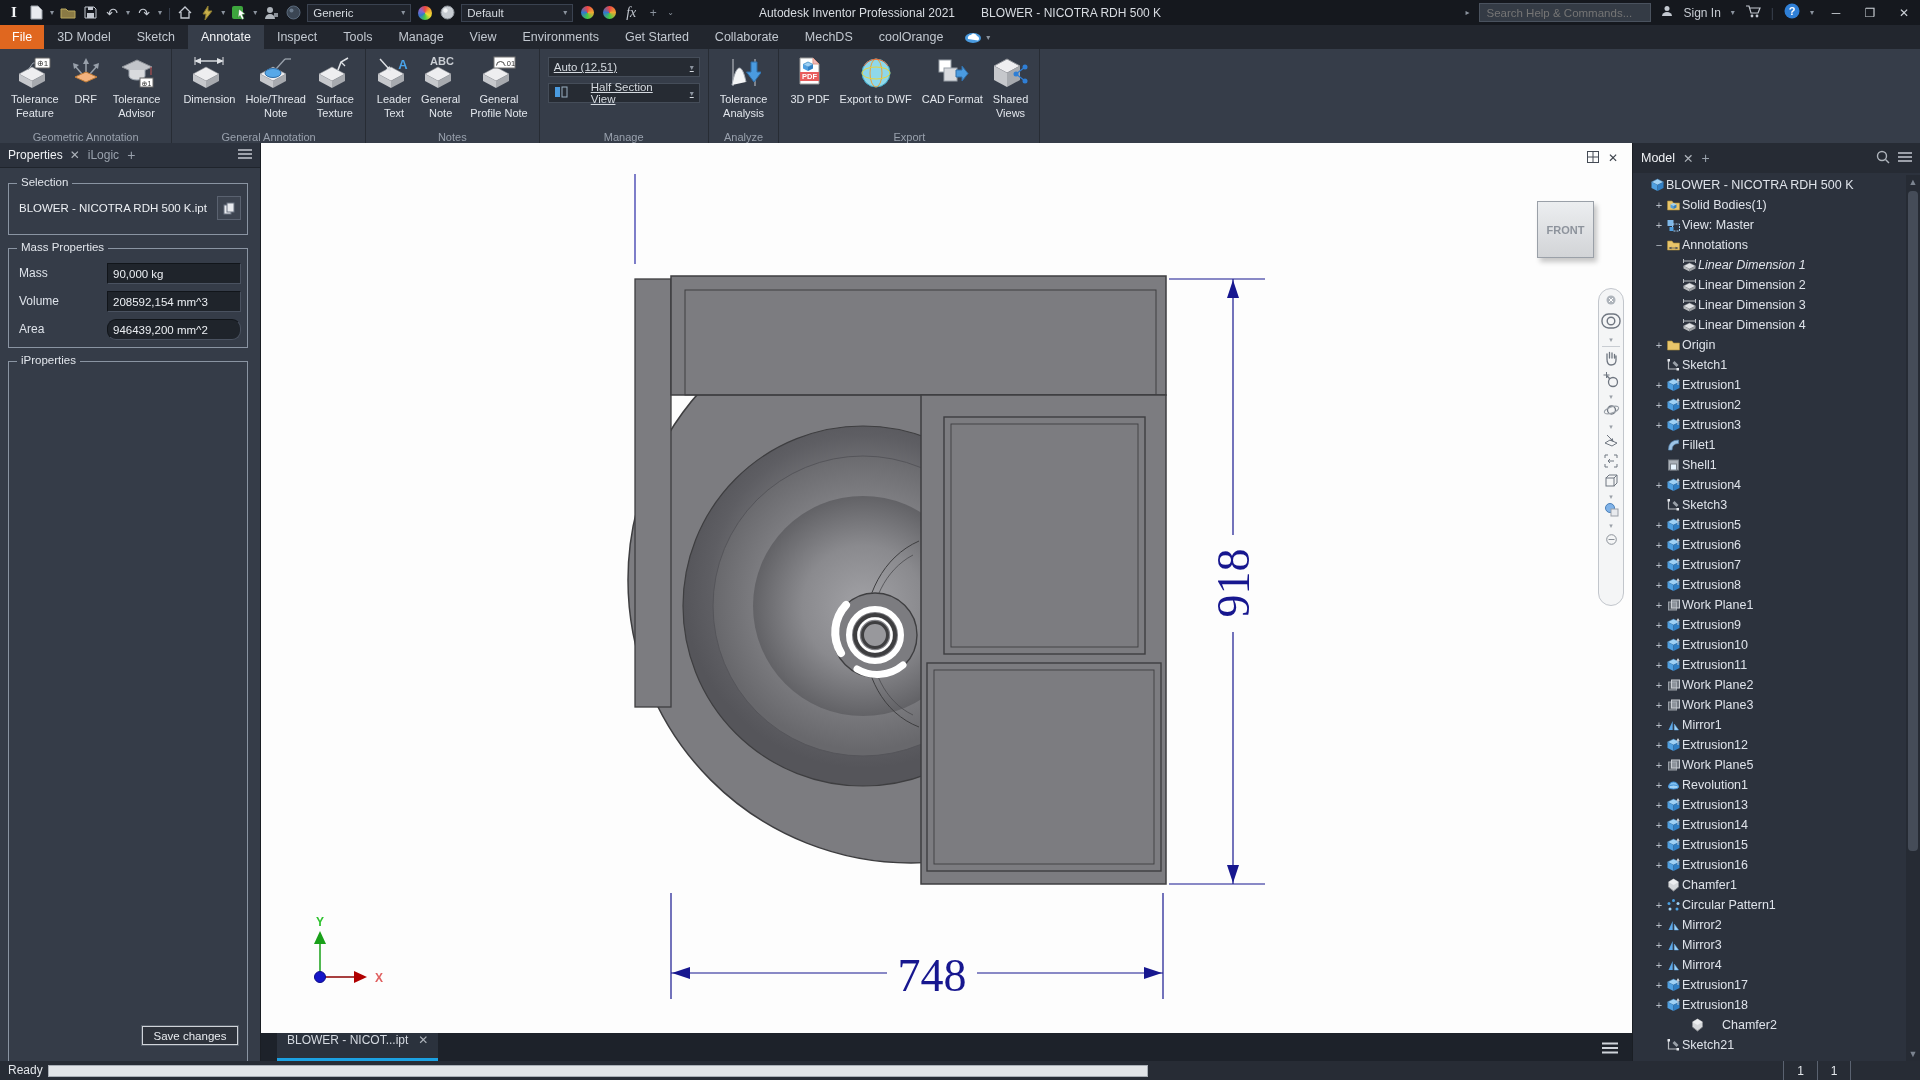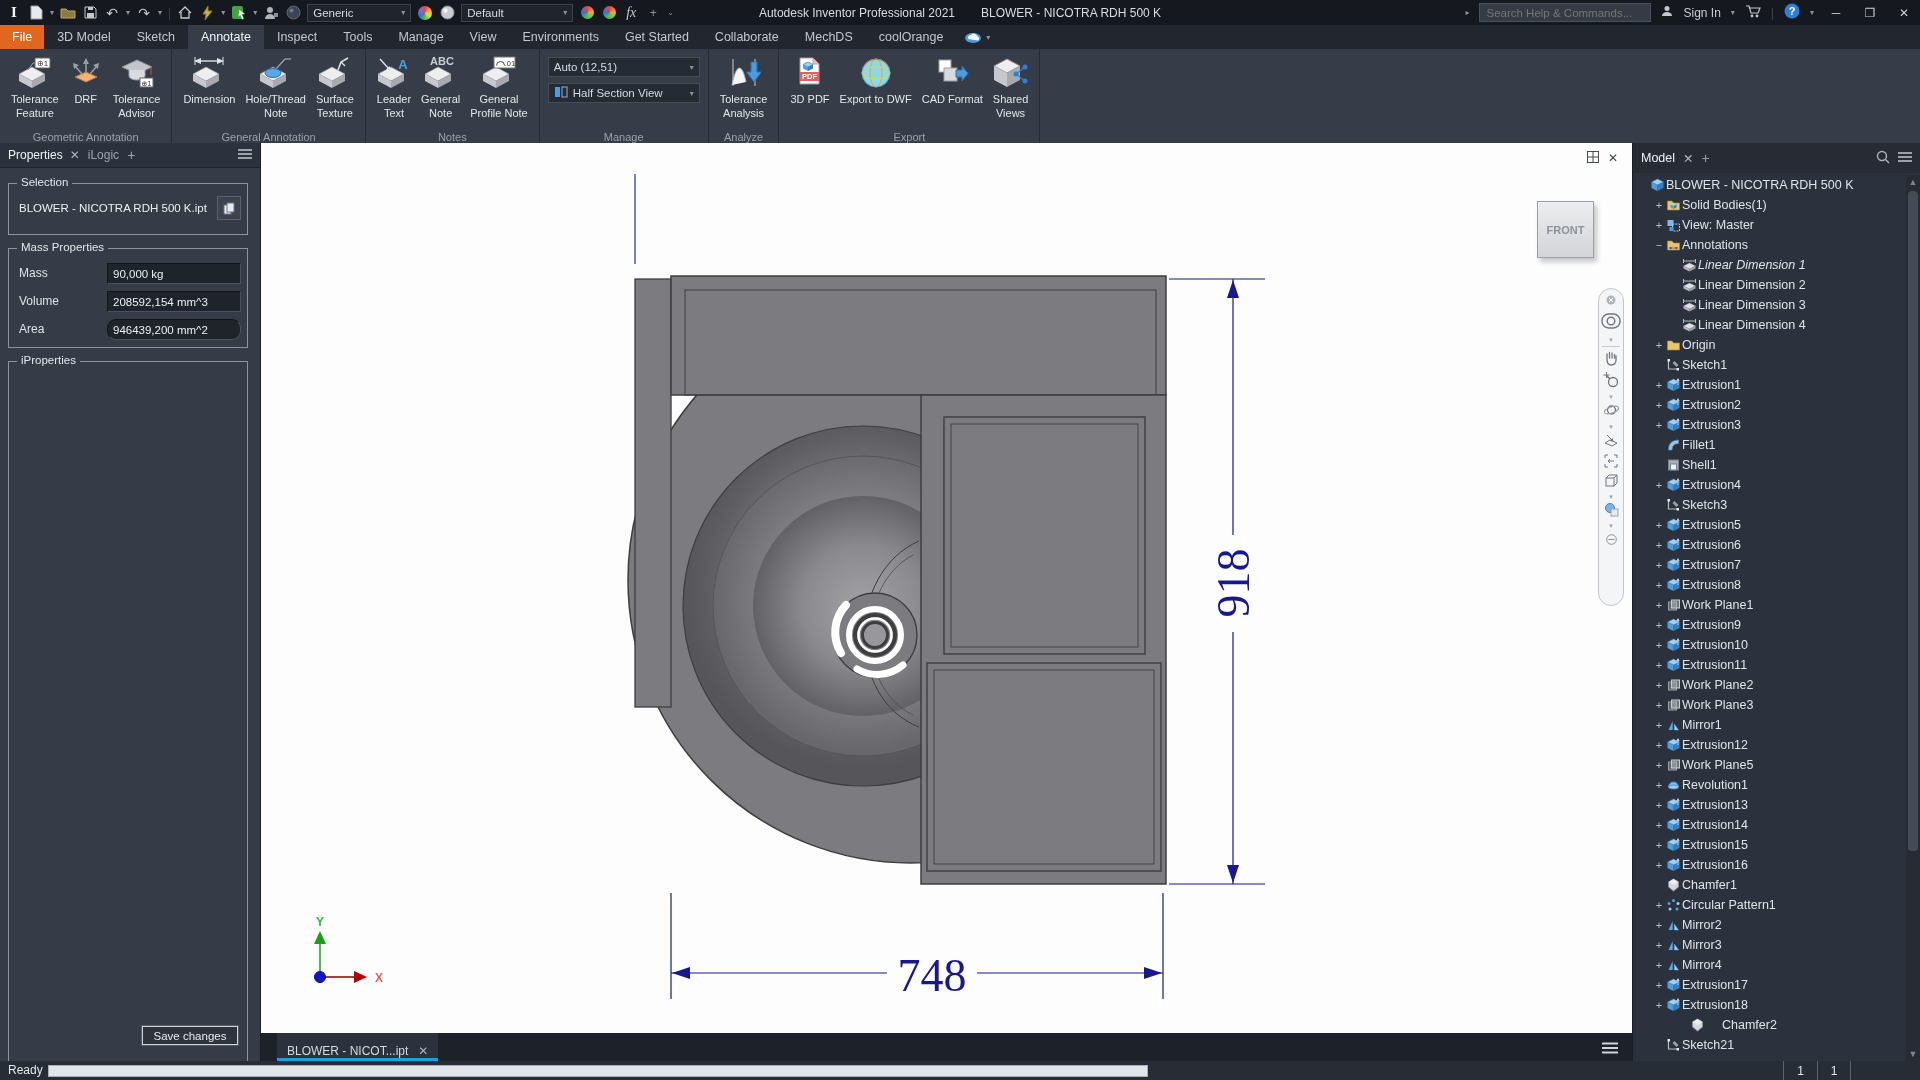--- a/index.html
+++ b/index.html
@@ -32,21 +32,21 @@
   
   #ribbon { position:absolute; left:0; top:49px; width:1920px; height:94px; background:#363d49; display:flex; }
   .rgroup { position:relative; height:94px; border-right:1px solid #272c34; display:flex;
     align-items:flex-start; padding:5px 8px 15px 8px; gap:4px; }
   .glabel { position:absolute; bottom:0; left:0; right:0; text-align:center; font-size:11px; color:#99a1ad; }
   .rbtn { display:flex; flex-direction:column; align-items:center; padding:2px 3px; color:#e2e6ec;
     font-size:11px; line-height:1.25; text-align:center; }
   .rbtn .ricon { height:37px; display:flex; align-items:flex-start; }
   .mfields { display:flex; flex-direction:column; gap:6px; padding-top:3px; width:152px; }
   .rfield { height:20px; background:#262b33; border:1px solid #454d59; color:#d5dae0; font-size:11.5px;
-    display:flex; align-items:center; padding:0 5px; gap:5px; }
+    display:flex; align-items:center; padding:0 5px; gap:23px;text-decoration:underline; }
   .rfield .flex1 { flex:1; }
 
   
   #left-panel { position:absolute; left:0; top:143px; width:261px; height:918px; background:#353c48;
     border-right:1px solid #1a1e24; color:#dde2e9; font-size:12px; }
   #lp-tabs { position:absolute; left:0; top:0; width:100%; height:25px; background:#2c323d;
     border-bottom:1px solid #1f242c; display:flex; align-items:center; padding:0 8px; gap:8px; }
   .lp-tab { display:flex; align-items:flex-start; gap:7px; }
   .fs { position:absolute; border:1px solid #8a94a2; }
   .fs-legend { position:absolute; top:-8px; left:8px; background:#353c48; padding:0 4px; font-size:11.5px; color:#e2e6ec; }
@@ -66,21 +66,21 @@
   #navbar { position:absolute; left:1337px; top:145px; width:26px; height:318px; background:#f4f5f6;
     border:1px solid #c2c6cc; border-radius:13px; display:flex; flex-direction:column;
     align-items:center; padding-top:2px; gap:2px; }
   #navbar .ncaret { color:#9aa0a8; font-size:7px; line-height:6px; }
   #navbar hr { width:18px; border:none; border-top:1px solid #c8ccd2; margin:1px 0; }
   #vp-corner { position:absolute; left:1326px; top:6px; display:flex; gap:9px; color:#3d434c; align-items:center; }
 
   
   #doctabs { position:absolute; left:261px; top:1033px; width:1371px; height:28px; background:#1d222a; }
   #doctab { position:absolute; left:16px; top:0; height:28px; min-width:140px; background:#2b323d;
-    border-bottom:3px solid #1ba1e2; color:#d5dae1; font-size:12px; display:flex; align-items:flex-end;
+    border-bottom:3px solid #1ba1e2; color:#d5dae1; font-size:12px; display:flex; align-items:flex-start;
     gap:10px; padding:0 10px; }
   #doctabs-menu { position:absolute; right:14px; top:7px; }
 
   
   #browser { position:absolute; left:1632px; top:143px; width:288px; height:918px; background:#2c323d;
     border-left:1px solid #1a1e24; color:#dfe3ea; }
   #br-header { position:absolute; left:0; top:0; width:100%; height:30px; background:#262b34;
     display:flex; align-items:center; padding:0 8px; gap:8px; font-size:12.5px; }
   #br-header .sp { flex:1; }
   #tree { position:absolute; left:0; top:32px; width:274px; height:886px; overflow:hidden; }

